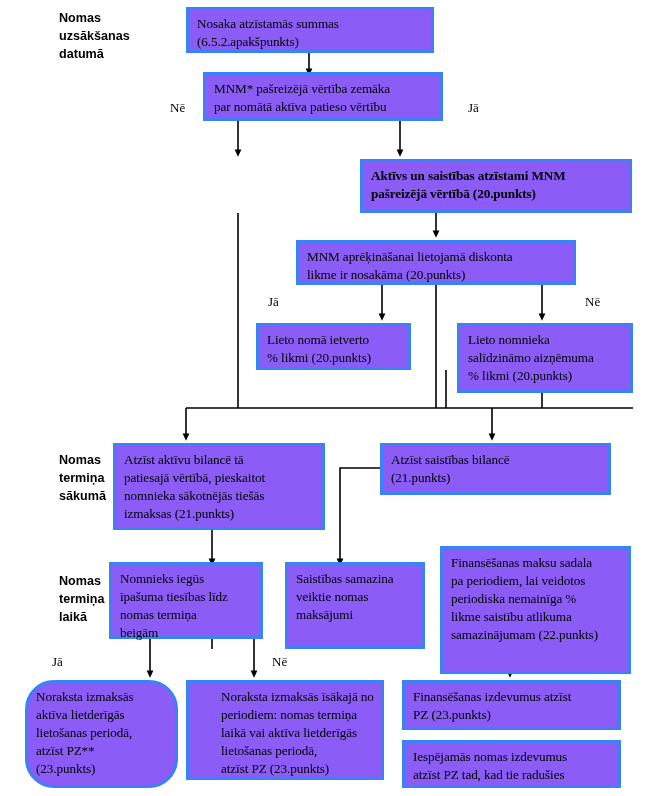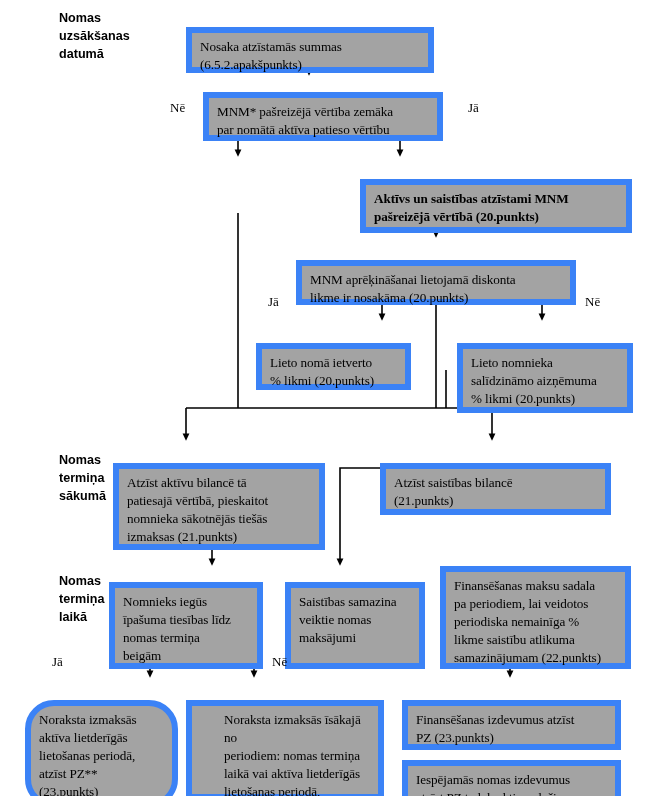--- a/index.html
+++ b/index.html
@@ -17,28 +17,27 @@
   }
   #wires{
     position:absolute;
     left:0; top:0;
     width:645px; height:796px;
     pointer-events:none;
   }
   .node{
     position:absolute;
     box-sizing:border-box;
-    border:6px solid #3b82f6;
-    background:#a3a3a3;
+    border:3px solid #3b82f6;
+    background:#8b5cf6;
     font-size:13.2px;
     line-height:1.36;
     padding:5px 7px 4px 8px;
     white-space:pre-line;
     letter-spacing:-0.1px;
-    margin-top:20px;
   }
   .stage-label{
     position:absolute;
     font-family:"Liberation Sans","DejaVu Sans",sans-serif;
     font-weight:bold;
     font-size:12.6px;
     line-height:1.42;
     white-space:pre-line;
     letter-spacing:0px;
     margin-left:45px;
@@ -134,30 +133,30 @@
 % likmi (20.punkts)</div>
 
   <div class="node" style="left:113px; top:443px; width:212px; height:87px;">Atzīst aktīvu bilancē tā
 patiesajā vērtībā, pieskaitot
 nomnieka sākotnējās tiešās
 izmaksas (21.punkts)</div>
 
   <div class="node" style="left:380px; top:443px; width:231px; height:52px;">Atzīst saistības bilancē
 (21.punkts)</div>
 
-  <div class="node" style="left:109px; top:562px; width:154px; height:87px;">Nomnieks iegūs
+  <div class="node" style="left:109px; top:562px; width:154px; height:77px;">Nomnieks iegūs
 īpašuma tiesības līdz
 nomas termiņa
 beigām</div>
 
   <div class="node" style="left:285px; top:562px; width:140px; height:87px;">Saistības samazina
 veiktie nomas
 maksājumi</div>
 
-  <div class="node" style="left:440px; top:546px; width:191px; height:103px;">Finansēšanas maksu sadala
+  <div class="node" style="left:440px; top:546px; width:191px; height:128px;">Finansēšanas maksu sadala
 pa periodiem, lai veidotos
 periodiska nemainīga %
 likme saistību atlikuma
 samazinājumam (22.punkts)</div>
 
   <div class="node" style="left:25px; top:680px; width:153px; height:108px;border-radius:29px;">Noraksta izmaksās
 aktīva lietderīgās
 lietošanas periodā,
 atzīst PZ**
 (23.punkts)</div>

